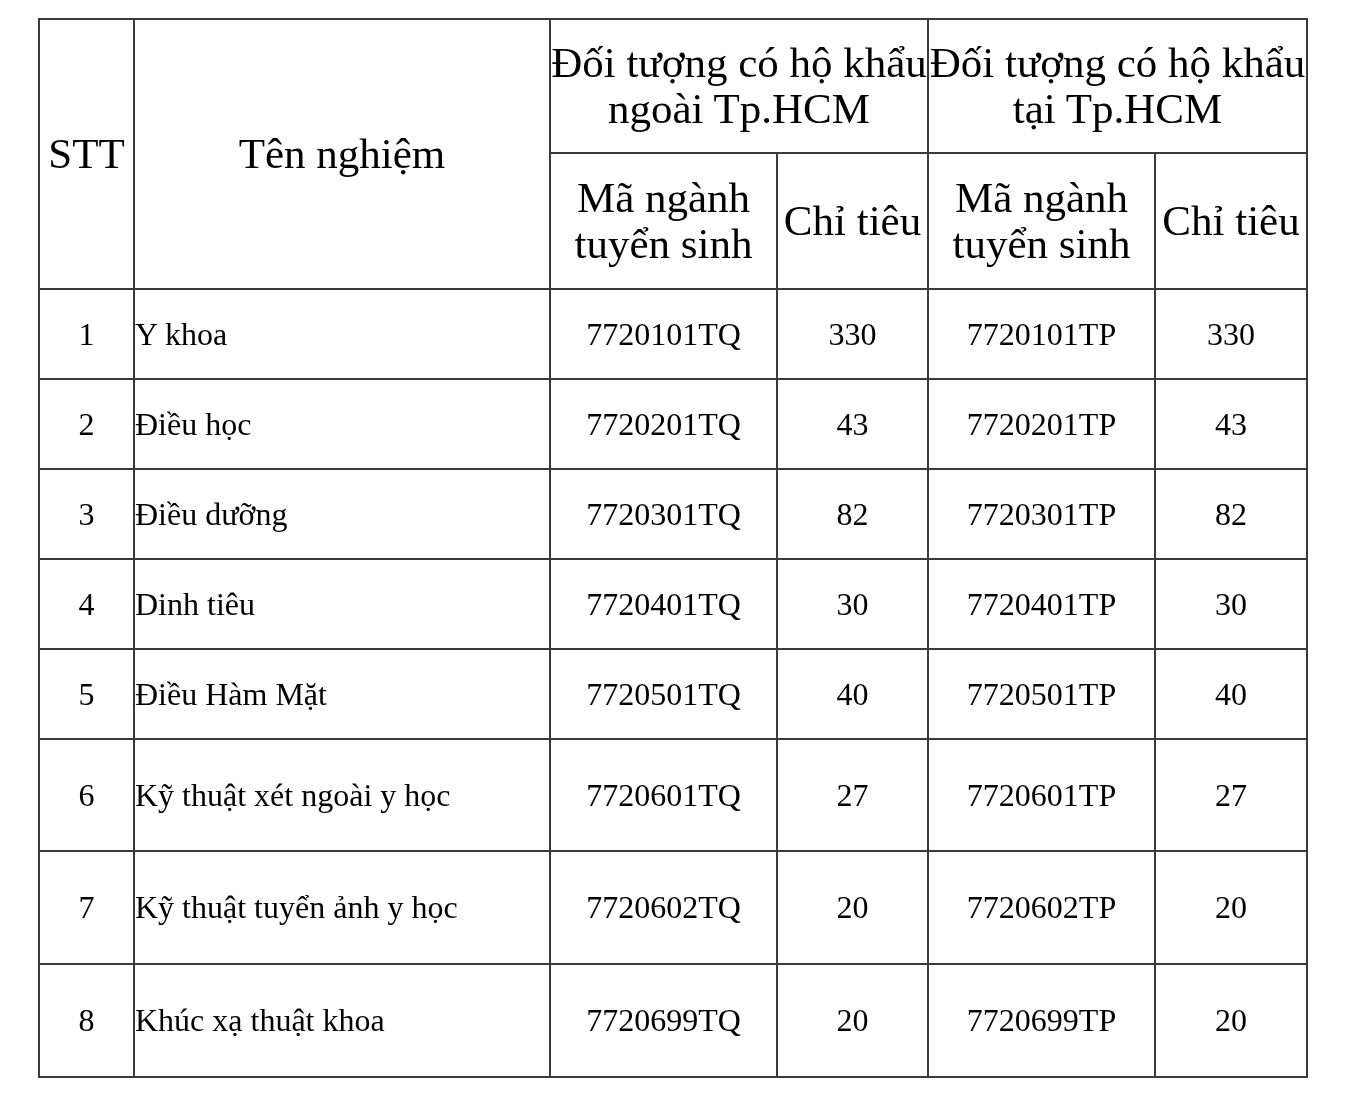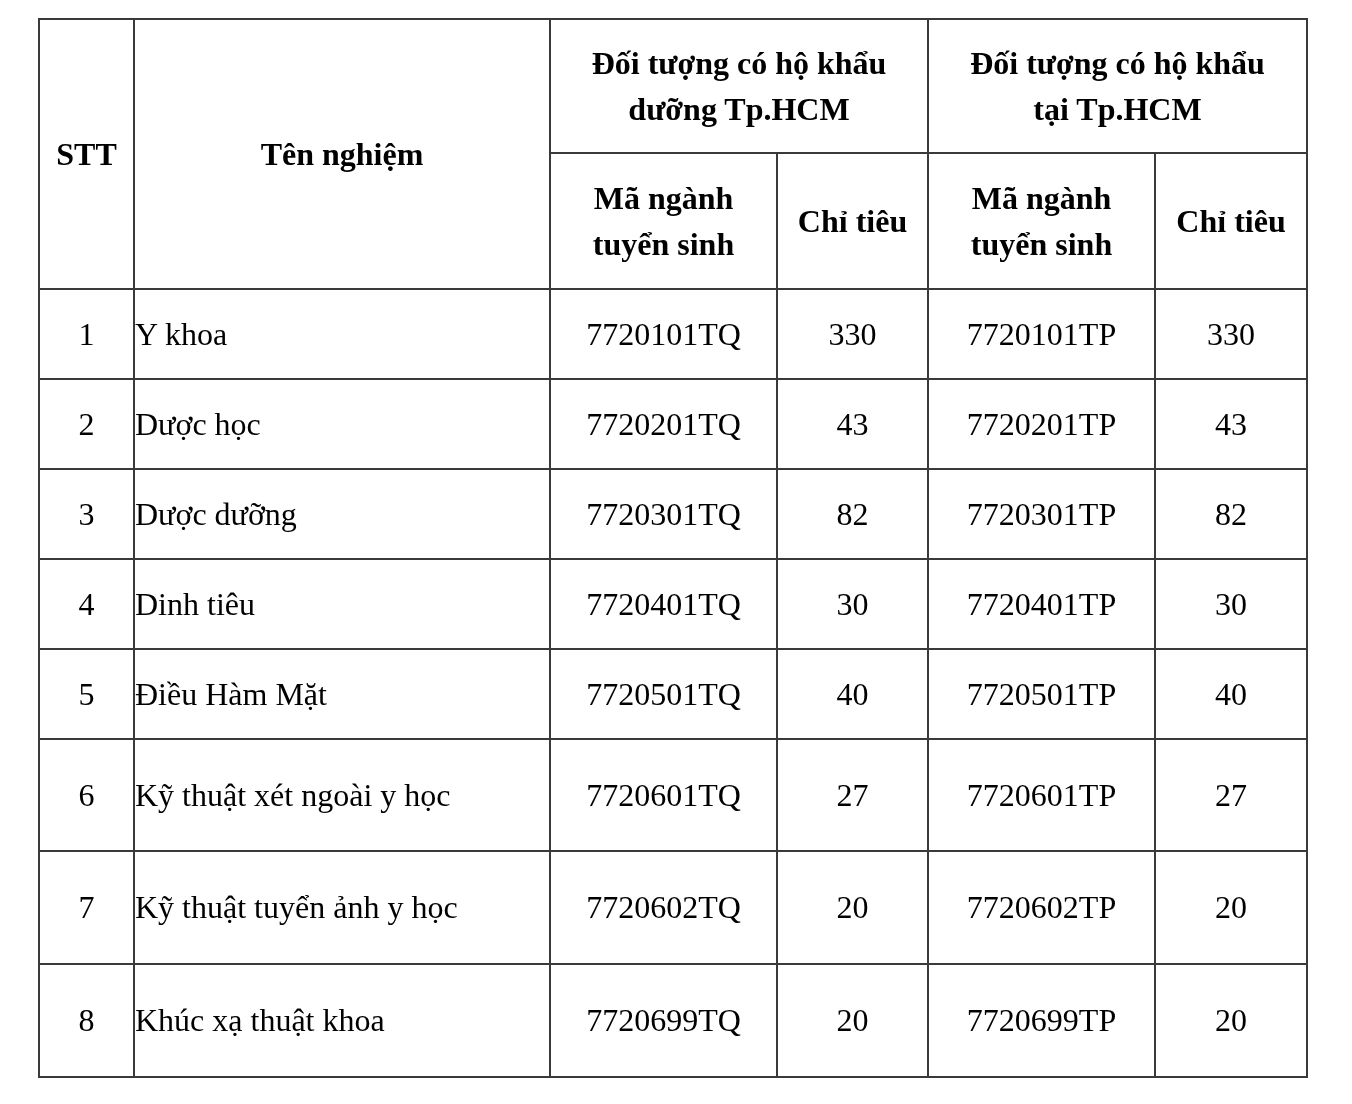--- a/index.html
+++ b/index.html
@@ -26,22 +26,22 @@
       border-collapse: collapse;
       table-layout: fixed;
       width: 1268px;
     }
     table.quota td, table.quota th {
       border: 2px solid #3a3a3a;
       padding: 0;
       vertical-align: middle;
     }
     th {
-      font-weight: bold;
-      font-size: 32px;
+      font-weight: normal;
+      font-size: 43px;
       line-height: 46px;
       text-align: center;
     }
     td {
       font-size: 32px;
       font-weight: normal;
     }
     td.c { text-align: center; }
     td.l { text-align: left; padding-left: 14px; }
     .hdr-row-1 { height: 134px; }
@@ -62,21 +62,21 @@
       <col style="width:151px">
       <col style="width:227px">
       <col style="width:152px">
     </colgroup>
     <thead>
       <tr class="hdr-row-1">
         <th rowspan="2">STT</th>
         <th rowspan="2">Tên nghiệm</th>
         <th colspan="2">
           <div>Đối tượng có hộ khẩu</div>
-          <div>dưỡng Tp.HCM</div>
+          <div>ngoài Tp.HCM</div>
         </th>
         <th colspan="2">
           <div>Đối tượng có hộ khẩu</div>
           <div>tại Tp.HCM</div>
         </th>
       </tr>
       <tr class="hdr-row-2">
         <th>
           <div>Mã ngành</div>
           <div>tuyển sinh</div>
@@ -93,29 +93,29 @@
       <tr class="row-a">
         <td class="c">1</td>
         <td class="l">Y khoa</td>
         <td class="c">7720101TQ</td>
         <td class="c">330</td>
         <td class="c">7720101TP</td>
         <td class="c">330</td>
       </tr>
       <tr class="row-a">
         <td class="c">2</td>
-        <td class="l">Dược học</td>
+        <td class="l">Điều học</td>
         <td class="c">7720201TQ</td>
         <td class="c">43</td>
         <td class="c">7720201TP</td>
         <td class="c">43</td>
       </tr>
       <tr class="row-a">
         <td class="c">3</td>
-        <td class="l">Dược dưỡng</td>
+        <td class="l">Điều dưỡng</td>
         <td class="c">7720301TQ</td>
         <td class="c">82</td>
         <td class="c">7720301TP</td>
         <td class="c">82</td>
       </tr>
       <tr class="row-a">
         <td class="c">4</td>
         <td class="l">Dinh tiêu</td>
         <td class="c">7720401TQ</td>
         <td class="c">30</td>

